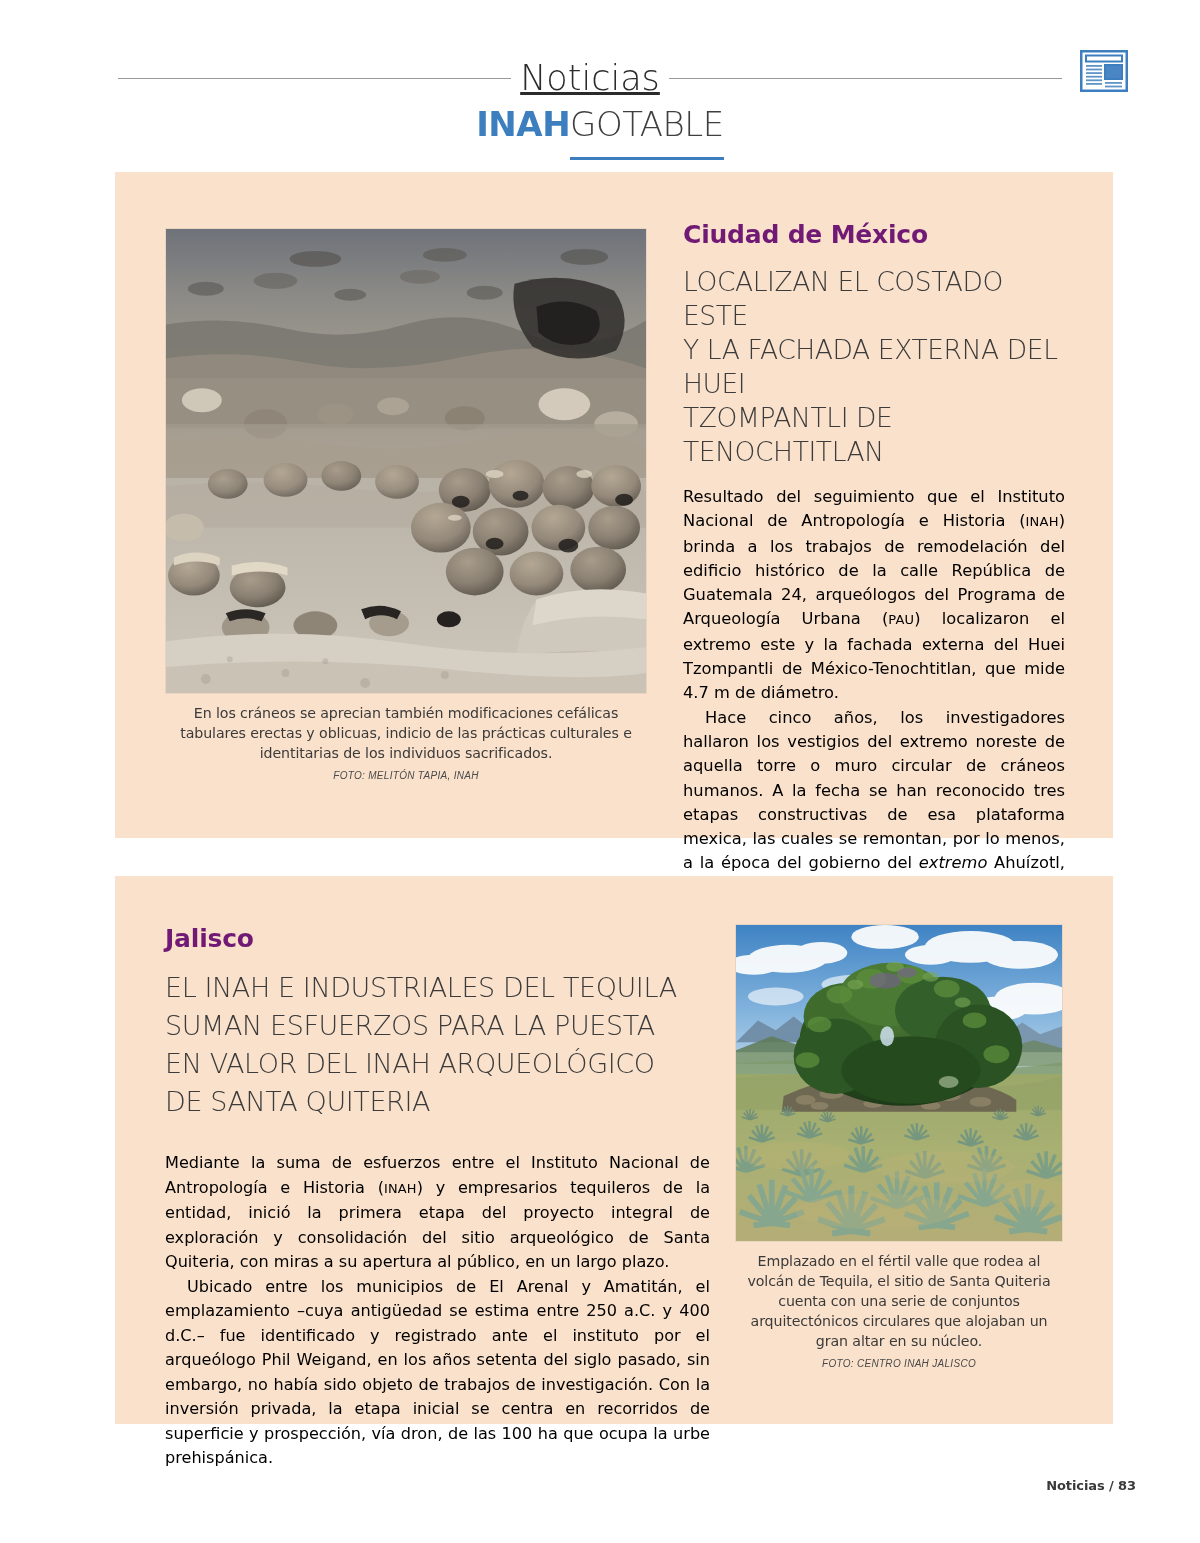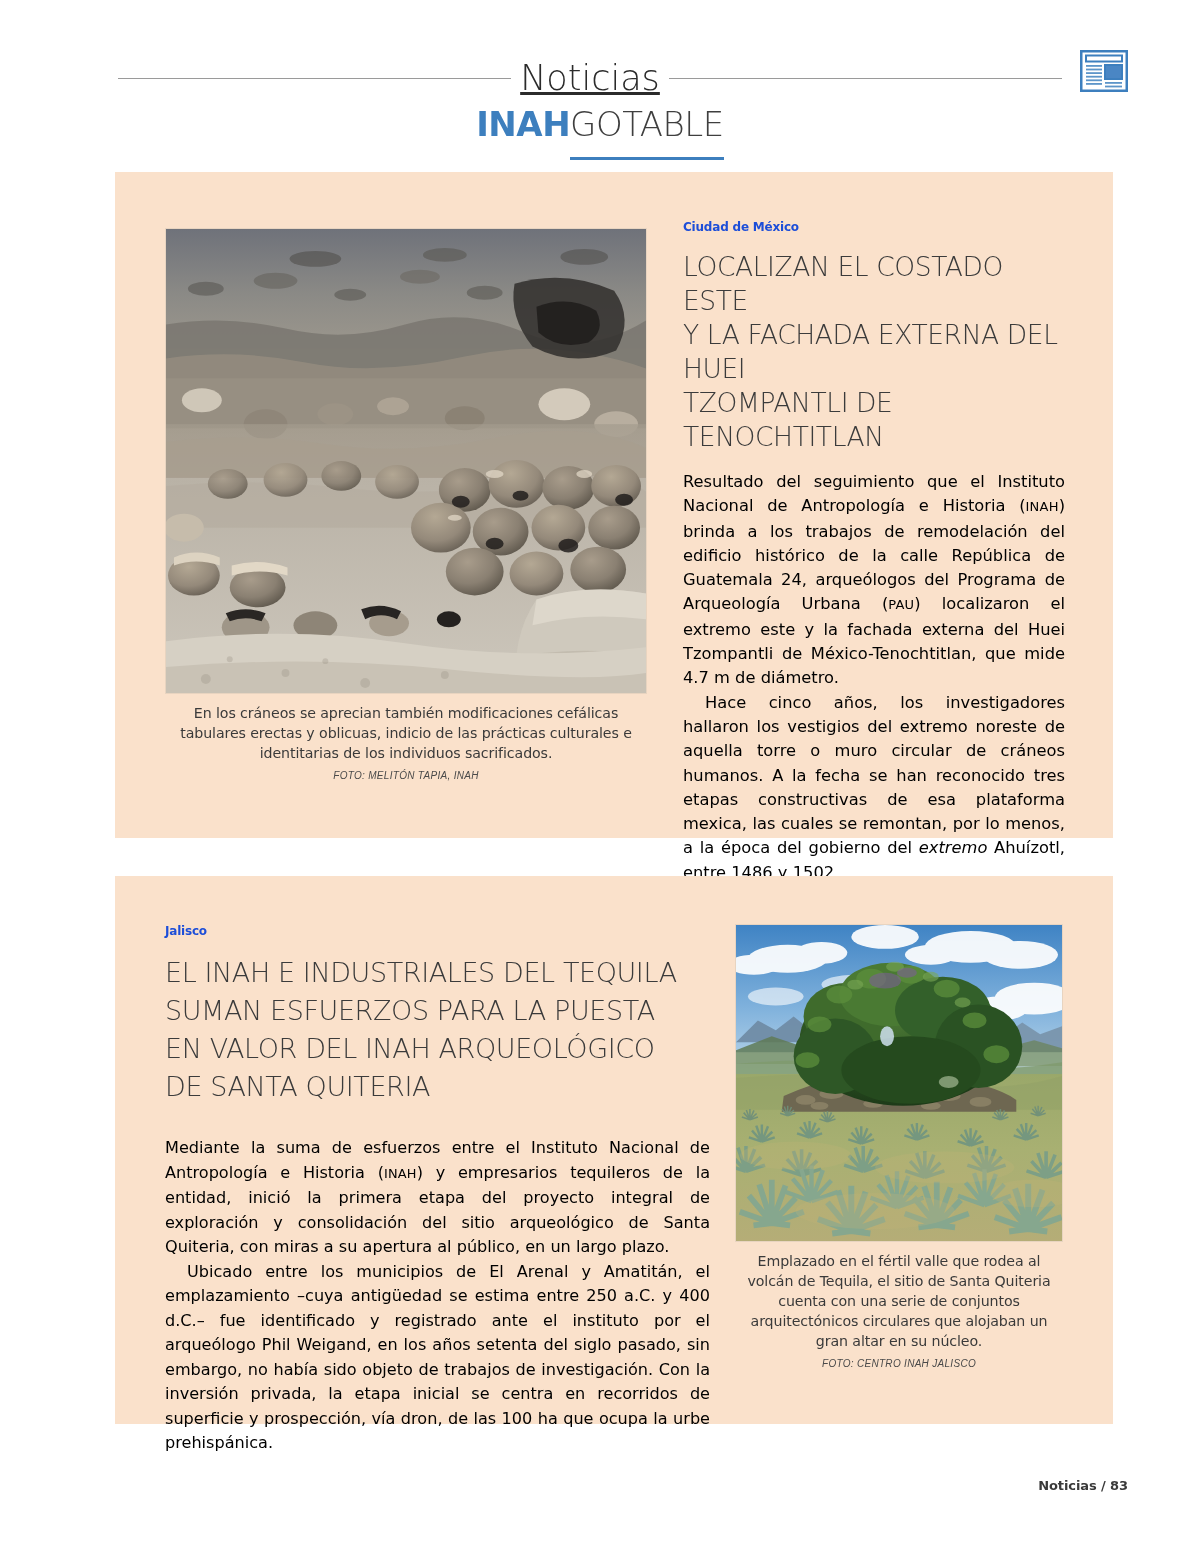--- a/index.html
+++ b/index.html
@@ -86,22 +86,22 @@
   #a1-media { left: 50px; top: 56px; width: 482px; }
   #a1-text  { left: 568px; top: 48px; width: 382px; }
 
   
   #a2-text  { left: 50px; top: 48px; width: 545px; }
   #a2-media { left: 620px; top: 48px; width: 328px; }
 
   .kicker {
     font-family: "DejaVu Sans", sans-serif;
     font-weight: bold;
-    font-size: 12px;
-    color: #1d4ed8;
+    font-size: 25px;
+    color: #701a75;
     margin: 0 0 6px 0;
     letter-spacing: -0.2px;
   }
   .headline {
     font-family: "DejaVu Sans", sans-serif;
     font-weight: 300;
     font-size: 26.5px;
     line-height: 34px;
     color: #3b3b3b;
     margin: 16px 0 16px 0;
@@ -159,21 +159,21 @@
     color: #4a4a4a;
     text-align: center;
     margin: 5px 0 0 0;
     letter-spacing: 0.3px;
     font-style: italic;
   }
 
   
   .footer {
     position: absolute;
-    right: 72px; top: 1478px;
+    right: 64px; top: 1478px;
     font-family: "DejaVu Sans", sans-serif;
     font-weight: bold;
     font-size: 13px;
     color: #3a3a3a;
     letter-spacing: -0.1px;
   }
 
   
   .ph-svg { position: absolute; inset: 0; width: 100%; height: 100%; display: block; }
 </style>

